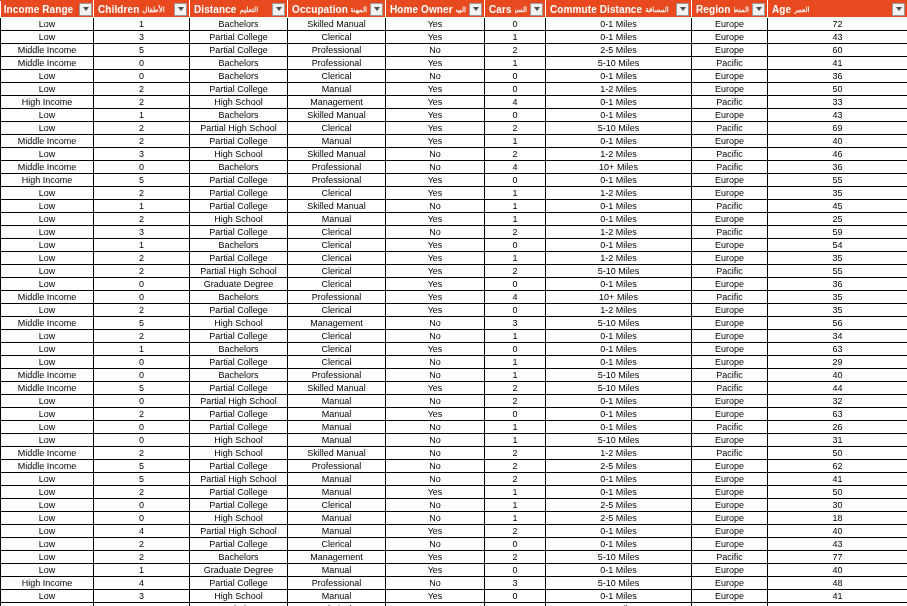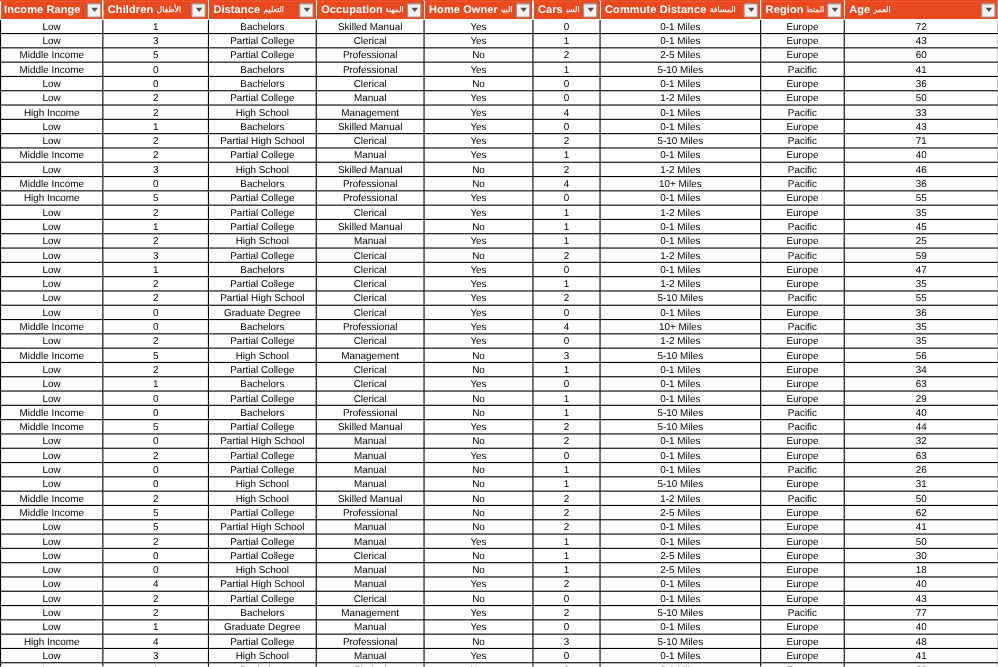--- a/index.html
+++ b/index.html
@@ -299,21 +299,21 @@
       </tr>
       <tr>
         <td>Low</td>
         <td>2</td>
         <td>Partial High School</td>
         <td>Clerical</td>
         <td>Yes</td>
         <td>2</td>
         <td>5-10 Miles</td>
         <td>Pacific</td>
-        <td>71</td>
+        <td>69</td>
       </tr>
       <tr>
         <td>Middle Income</td>
         <td>2</td>
         <td>Partial College</td>
         <td>Manual</td>
         <td>Yes</td>
         <td>1</td>
         <td>0-1 Miles</td>
         <td>Europe</td>
@@ -398,21 +398,21 @@
       </tr>
       <tr>
         <td>Low</td>
         <td>1</td>
         <td>Bachelors</td>
         <td>Clerical</td>
         <td>Yes</td>
         <td>0</td>
         <td>0-1 Miles</td>
         <td>Europe</td>
-        <td>47</td>
+        <td>54</td>
       </tr>
       <tr>
         <td>Low</td>
         <td>2</td>
         <td>Partial College</td>
         <td>Clerical</td>
         <td>Yes</td>
         <td>1</td>
         <td>1-2 Miles</td>
         <td>Europe</td>

